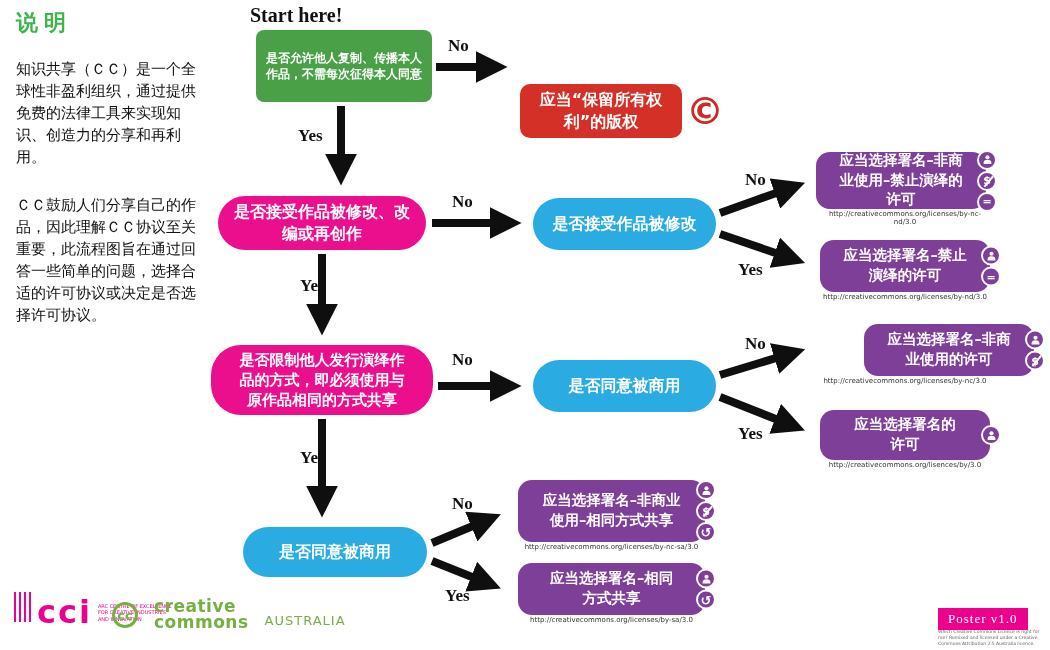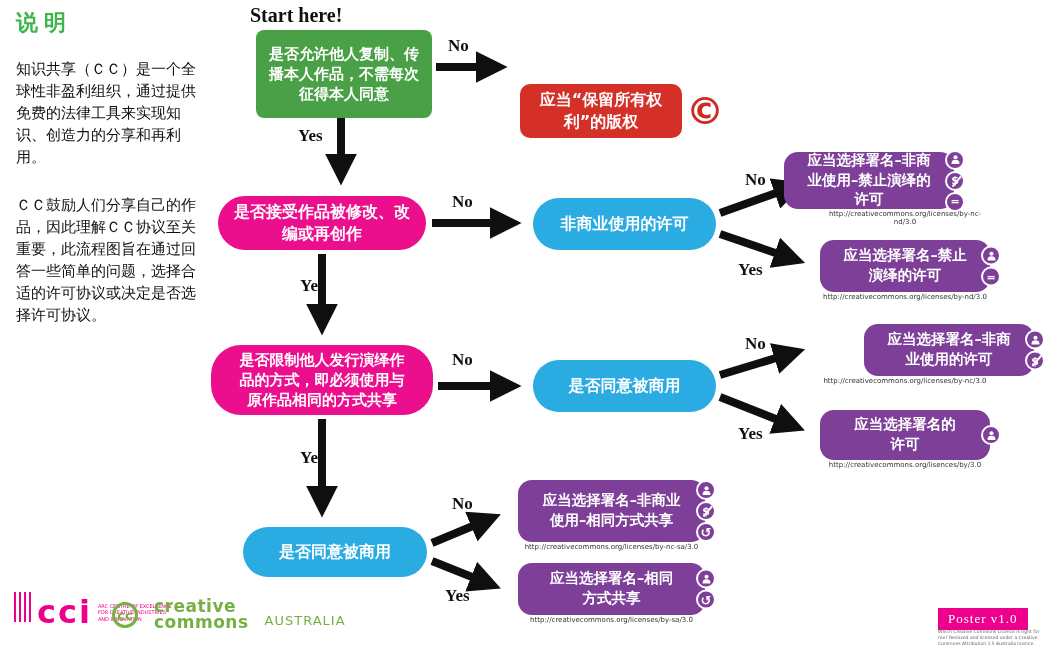--- a/index.html
+++ b/index.html
@@ -100,52 +100,52 @@
   <div class="edge-label" style="left:745px;top:170px">No</div>
   <div class="edge-label" style="left:738px;top:260px">Yes</div>
   <div class="edge-label" style="left:300px;top:276px">Yes</div>
   <div class="edge-label" style="left:452px;top:350px">No</div>
   <div class="edge-label" style="left:745px;top:334px">No</div>
   <div class="edge-label" style="left:738px;top:424px">Yes</div>
   <div class="edge-label" style="left:300px;top:448px">Yes</div>
   <div class="edge-label" style="left:452px;top:494px">No</div>
   <div class="edge-label" style="left:445px;top:586px">Yes</div>
 
-  <div class="node node-green" style="left:256px;top:30px;width:176px;height:88px;padding:0 10px;font-size:15px;">
+  <div class="node node-green" style="left:256px;top:30px;width:176px;height:72px;padding:0 10px;font-size:12px;">
     <span>是否允许他人复制、传播本人作品，不需每次征得本人同意</span>
   </div>
 
   <div class="node node-red" style="left:520px;top:44px;width:162px;height:54px;padding:0 10px;font-size:16px;">
     <span>应当“保留所有权利”的版权</span>
     <span class="c-badge">
         <span>©</span>
       </span>
   </div>
 
   <div class="node node-pink" style="left:218px;top:196px;width:208px;height:54px;border-radius:27px;padding:0 14px;font-size:16px;">
     <span>是否接受作品被修改、改编或再创作</span>
   </div>
 
   <div class="node node-blue" style="left:533px;top:198px;width:183px;height:52px;border-radius:26px;padding:0 12px;font-size:16px;">
-    <span>非商业使用的许可</span>
+    <span>是否接受作品被修改</span>
   </div>
 
   <div class="node node-pink" style="left:211px;top:345px;width:222px;height:70px;border-radius:30px;padding:13px 22px;font-size:15px;">
     <span>是否限制他人发行演绎作品的方式，即必须使用与原作品相同的方式共享</span>
   </div>
 
   <div class="node node-blue" style="left:533px;top:360px;width:183px;height:52px;border-radius:26px;padding:0 12px;font-size:16px;">
     <span>是否同意被商用</span>
   </div>
 
   <div class="node node-blue" style="left:243px;top:527px;width:184px;height:50px;border-radius:25px;padding:0 12px;font-size:16px;">
     <span>是否同意被商用</span>
   </div>
 
-  <div class="node node-purple" style="left:784px;top:152px;width:170px;height:57px;padding:0 18px;font-size:14.5px;">
+  <div class="node node-purple" style="left:816px;top:152px;width:170px;height:57px;padding:0 18px;font-size:14.5px;">
     <span>应当选择署名–非商业使用–禁止演绎的许可</span>
     <div class="badges">
       <span class="badge">
           <svg width="11" height="11" viewBox="0 0 24 24">
             <circle cx="12" cy="7" r="4.5" fill="#fff"></circle>
             <path d="M3.5 22 v-3 a8.5 6.5 0 0 1 17 0 v3 z" fill="#fff"></path>
           </svg>
         </span>
       <span class="badge badge-nc">
           <span>$</span>

